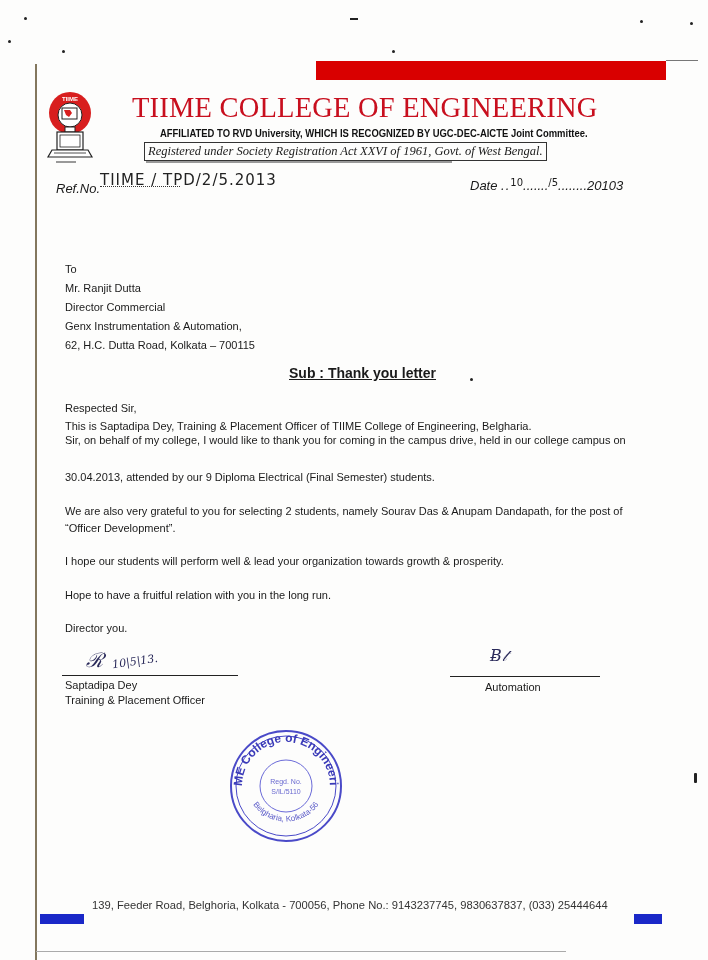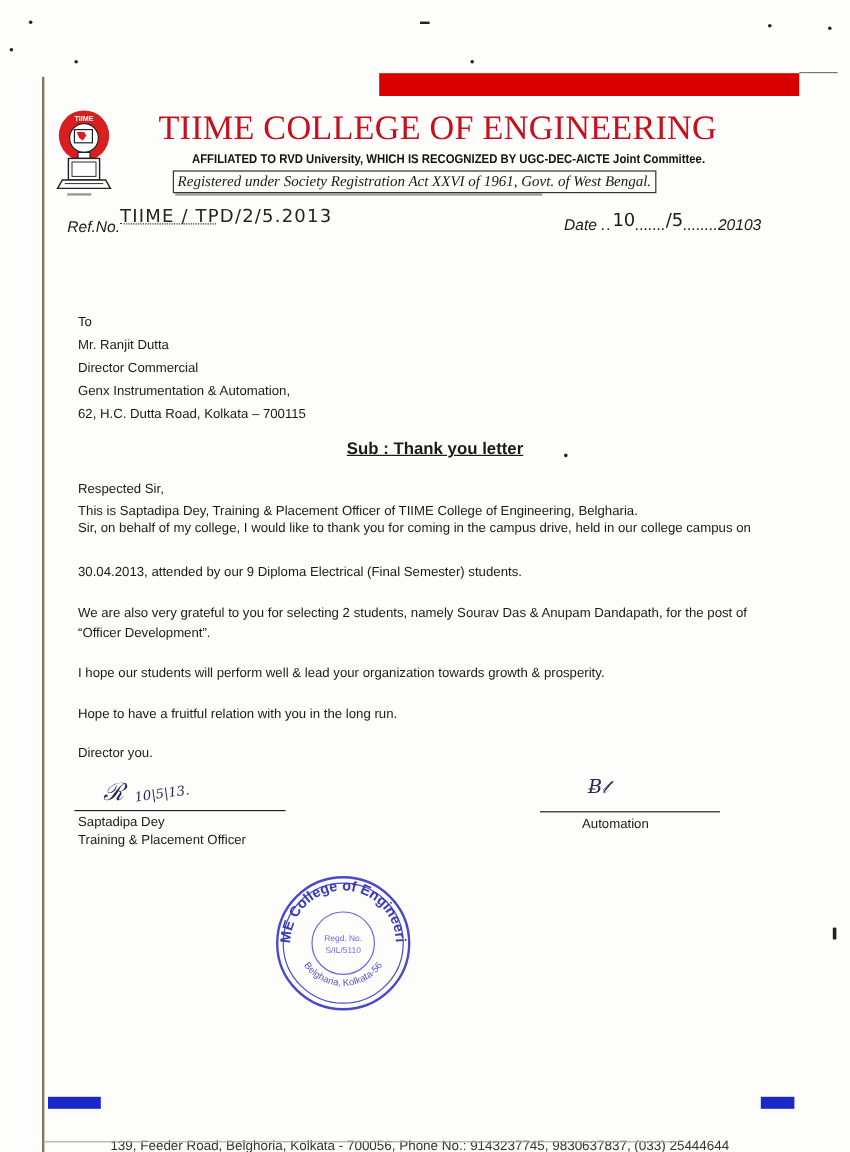--- a/index.html
+++ b/index.html
@@ -15,32 +15,32 @@
   .logo { left: 42px; top: 89px; width: 60px; height: 80px; }
   .title { left: 132px; top: 92px; font-family: "Liberation Serif", serif; font-size: 28.5px; color: #c80f1e; letter-spacing: 0.2px; white-space: nowrap; }
   .affil { left: 160px; top: 127px; font-size: 10.5px; font-weight: bold; color: #111; transform: scaleX(.9); transform-origin: left; white-space: nowrap; }
   .regbox { left: 144px; top: 142px; border: 1px solid #333; padding: 0 3px; font-family: "Liberation Serif", serif; font-style: italic; font-size: 12.5px; white-space: nowrap; height: 17px; line-height: 17px; }
   .hr-under { top: 161px; height: 2px; background: #999; }
 
   .refno { left: 56px; top: 181px; font-style: italic; font-size: 13px; }
   .ref-hand { left: 100px; top: 171px; font-family: "DejaVu Sans", sans-serif; font-size: 15px; letter-spacing: 1px; color: #222; }
   .ref-dots { left: 100px; top: 186px; width: 80px; border-bottom: 1px dotted #333; }
   .date { left: 470px; top: 178px; font-style: italic; font-size: 13px; white-space: nowrap; }
-  .date .hand { font-family: "DejaVu Sans", sans-serif; font-style: normal; font-size: 15px; position: relative; top: -4px; }
+  .date .hand { font-family: "DejaVu Sans", sans-serif; font-style: normal; font-size: 10px; position: relative; top: -4px; }
 
   .body-text { left: 65px; font-size: 11px; line-height: 17px; color: #1a1a1a; white-space: nowrap; }
   .subject { left: 289px; top: 365px; font-size: 14px; font-weight: bold; text-decoration: underline; }
 
   .sigline { height: 1px; background: #222; }
   .sig { font-family: "DejaVu Serif", serif; font-style: italic; color: #2a2a5a; }
 
   .stamp { left: 228px; top: 728px; width: 116px; height: 116px; }
 
   .footer-bar { top: 914px; width: 44px; height: 10px; background: #1a28c8; }
-  .footer-text { left: 92px; top: 949px; font-size: 11.2px; color: #333; white-space: nowrap; }
+  .footer-text { left: 92px; top: 899px; font-size: 11.2px; color: #333; white-space: nowrap; }
   .footer-rule { left: 36px; top: 951px; width: 530px; height: 1px; background: #aaa; }
   .speck { width: 3px; height: 3px; background: #222; border-radius: 50%; }
 </style>
 </head>
 <body>
 
 <div class="abs leftrule"></div>
 <div class="abs speck" style="left:8px;top:40px"></div>
 <div class="abs speck" style="left:62px;top:50px"></div>
 <div class="abs speck" style="left:24px;top:17px"></div>

